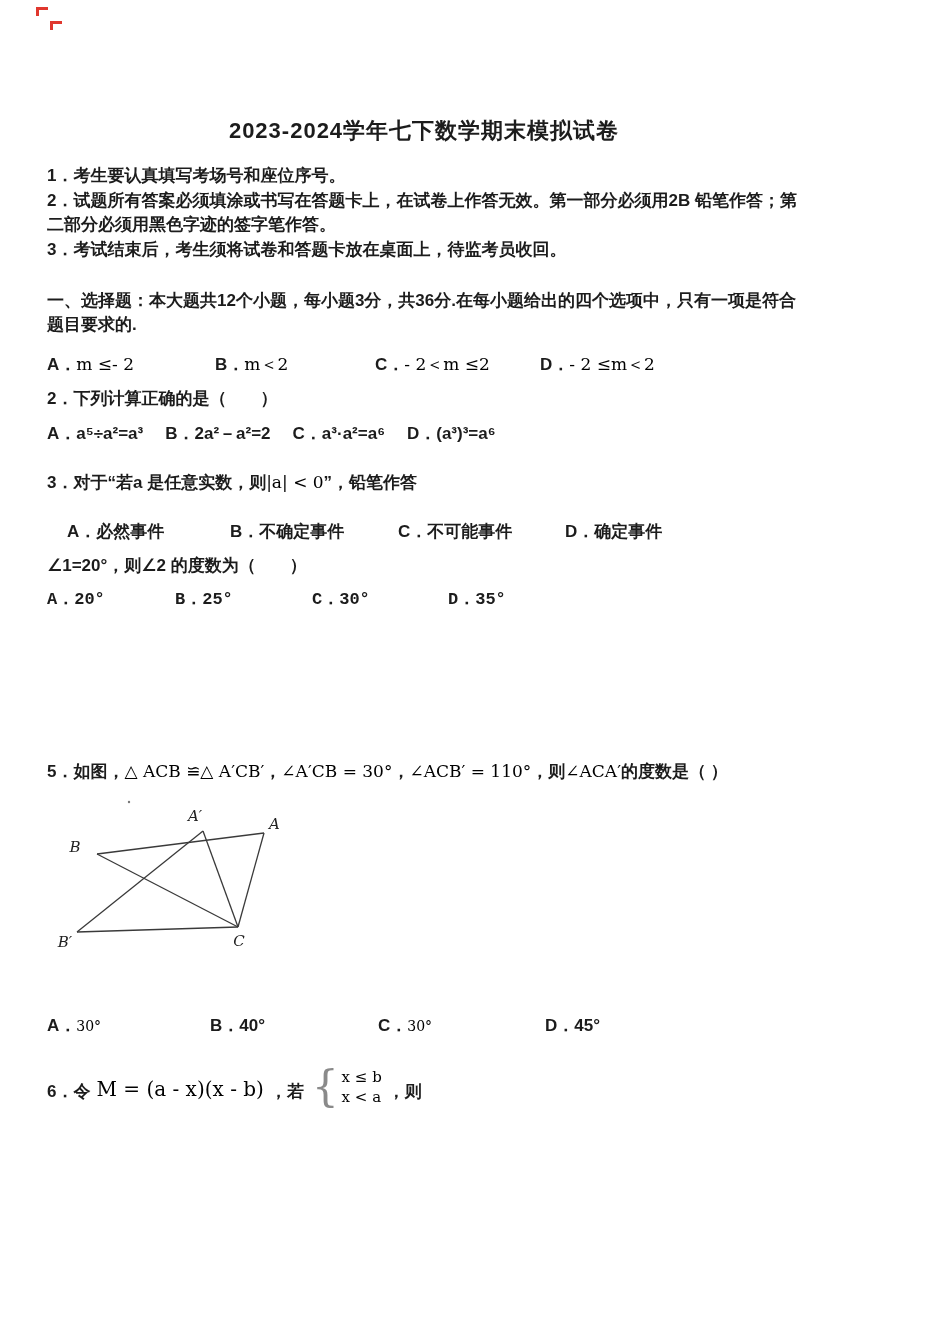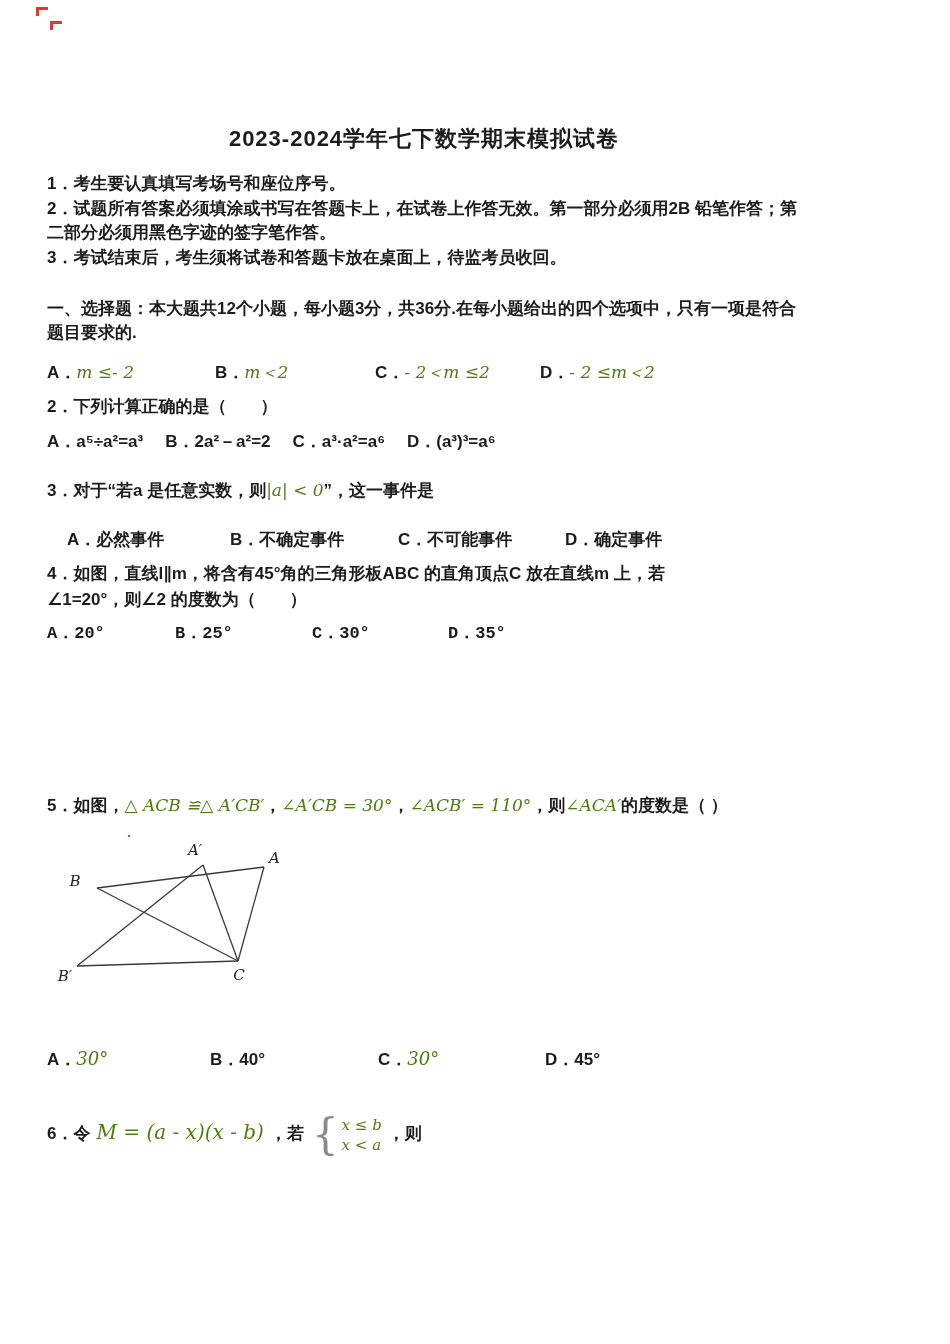--- a/index.html
+++ b/index.html
@@ -2,39 +2,39 @@
 <html><head>
 <meta charset="utf-8">
 <style>
   * { margin:0; padding:0; box-sizing:border-box; }
   html,body { background:#ffffff; }
   body {
     width:950px; height:1344px;
     font-family:"Liberation Sans","DejaVu Sans",sans-serif;
     color:#1c1c1c;
   }
-  .page { position:relative; width:856px; height:1344px; padding:16px 55px 0 47px; overflow:hidden; background:#fff; }
+  .page { position:relative; width:856px; height:1344px; padding:8px 55px 0 47px; overflow:hidden; background:#fff; }
 
   
   .cm { position:absolute; width:12px; height:9px; border-top:3px solid #e0372e; border-left:3px solid #e0372e; }
   .cm1 { left:36px; top:7px; }
   .cm2 { left:50px; top:21px; }
 
   .title { font-size:22px; font-weight:700; text-align:center; padding-top:108px; letter-spacing:1px; }
 
   .notices { margin-top:18px; font-weight:700; font-size:17px; line-height:24px; }
   .notice-item { margin-top:1px; }
 
   .section-heading { margin-top:27px; font-weight:700; font-size:17px; line-height:24px; }
 
   .q { font-size:17px; }
   .stem { font-weight:700; line-height:26px; }
   .fm {
     font-family:"DejaVu Serif","Liberation Serif",serif;
-    font-style:italic; font-weight:400; color:#4d7c0f;
+    font-weight:400; color:#000000;
   }
   .opts { margin-top:10px; font-weight:700; white-space:nowrap; }
   .opt { display:inline-block; vertical-align:baseline; }
   .lbl { font-weight:700; color:#1c1c1c; }
 
   
   .row-q1 .opt:nth-child(1){ width:168px; }
   .row-q1 .opt:nth-child(2){ width:160px; }
   .row-q1 .opt:nth-child(3){ width:165px; }
 
@@ -44,36 +44,36 @@
 
   .row-q4 .opt:nth-child(1){ width:128px; }
   .row-q4 .opt:nth-child(2){ width:137px; }
   .row-q4 .opt:nth-child(3){ width:136px; }
 
   .row-q2 .opt { margin-right:22px; }
 
   .row-q5 .opt:nth-child(1){ width:163px; }
   .row-q5 .opt:nth-child(2){ width:168px; }
   .row-q5 .opt:nth-child(3){ width:167px; }
-  .small-fm { font-size:18px; }
+  .small-fm { font-size:14px; }
 
   .q1 { margin-top:16px; }
   .q2 { margin-top:10px; }
   .q3 { margin-top:24px; }
   .q3 .opts { margin-top:24px;margin-left:20px; }
   .q4 { margin-top:10px; }
   .q4 .opts { margin-top:8px;font-family:Liberation Mono, monospace; }
   .q5 { margin-top:148px; }
 
   .figure { margin-top:14px; margin-left:0; width:300px; height:168px; }
   .fig-label { font-family:"DejaVu Serif","Liberation Serif",serif; font-style:italic; font-size:15px; fill:#222; }
 
   .q5 .opts { margin-top:42px; }
 
-  .q6 { margin-top:44px; display:flex; align-items:center; font-weight:700; }
+  .q6 { margin-top:30px; display:flex; align-items:flex-end; font-weight:700; }
   .q6 .fm-inline { margin:0 6px 2px 6px; font-size:20px; }
   .cases { display:flex; align-items:center; margin:0 6px -4px 8px; color:#8a8a8a; }
   .brace { font-family:"DejaVu Serif","Liberation Serif",serif; font-weight:400; font-size:42px; line-height:0.9; color:#8a8a8a; }
   .case-lines { display:flex; flex-direction:column; margin-left:3px; }
   .case-lines .fm { font-size:15px; line-height:20px; }
 </style>
 </head>
 <body>
 
 <div class="page">
@@ -99,29 +99,28 @@
 
   <div class="q q2">
     <div class="stem">2．下列计算正确的是（　　）</div>
     <div class="opts row-q2">
       <span class="opt">A．a⁵÷a²=a³</span><span class="opt">B．2a²－a²=2</span><span class="opt">C．a³·a²=a⁶</span><span class="opt">D．(a³)³=a⁶</span>
     </div>
   </div>
 
   <div class="q q3">
     <div class="stem">
-      <span>3．对于“若a 是任意实数，则</span><span class="fm">|a| &lt; 0</span><span>”，这一事件是</span>
+      <span>3．对于“若a 是任意实数，则</span><span class="fm">|a| &lt; 0</span><span>”，铅笔作答</span>
     </div>
     <div class="opts row-q3">
       <span class="opt">A．必然事件</span><span class="opt">B．不确定事件</span><span class="opt">C．不可能事件</span><span class="opt">D．确定事件</span>
     </div>
   </div>
 
   <div class="q q4">
-    <div class="stem">4．如图，直线l∥m，将含有45°角的三角形板ABC 的直角顶点C 放在直线m 上，若</div>
     <div class="stem">∠1=20°，则∠2 的度数为（　　）</div>
     <div class="opts row-q4">
       <span class="opt">A．20°</span><span class="opt">B．25°</span><span class="opt">C．30°</span><span class="opt">D．35°</span>
     </div>
   </div>
 
   <div class="q q5">
     <div class="stem">
       <span>5．如图，</span><span class="fm">△ ACB ≌△ A′CB′</span><span>，</span><span class="fm">∠A′CB = 30°</span><span>，</span><span class="fm">∠ACB′ = 110°</span><span>，则</span><span class="fm">∠ACA′</span><span>的度数是（ ）</span>
     </div>

